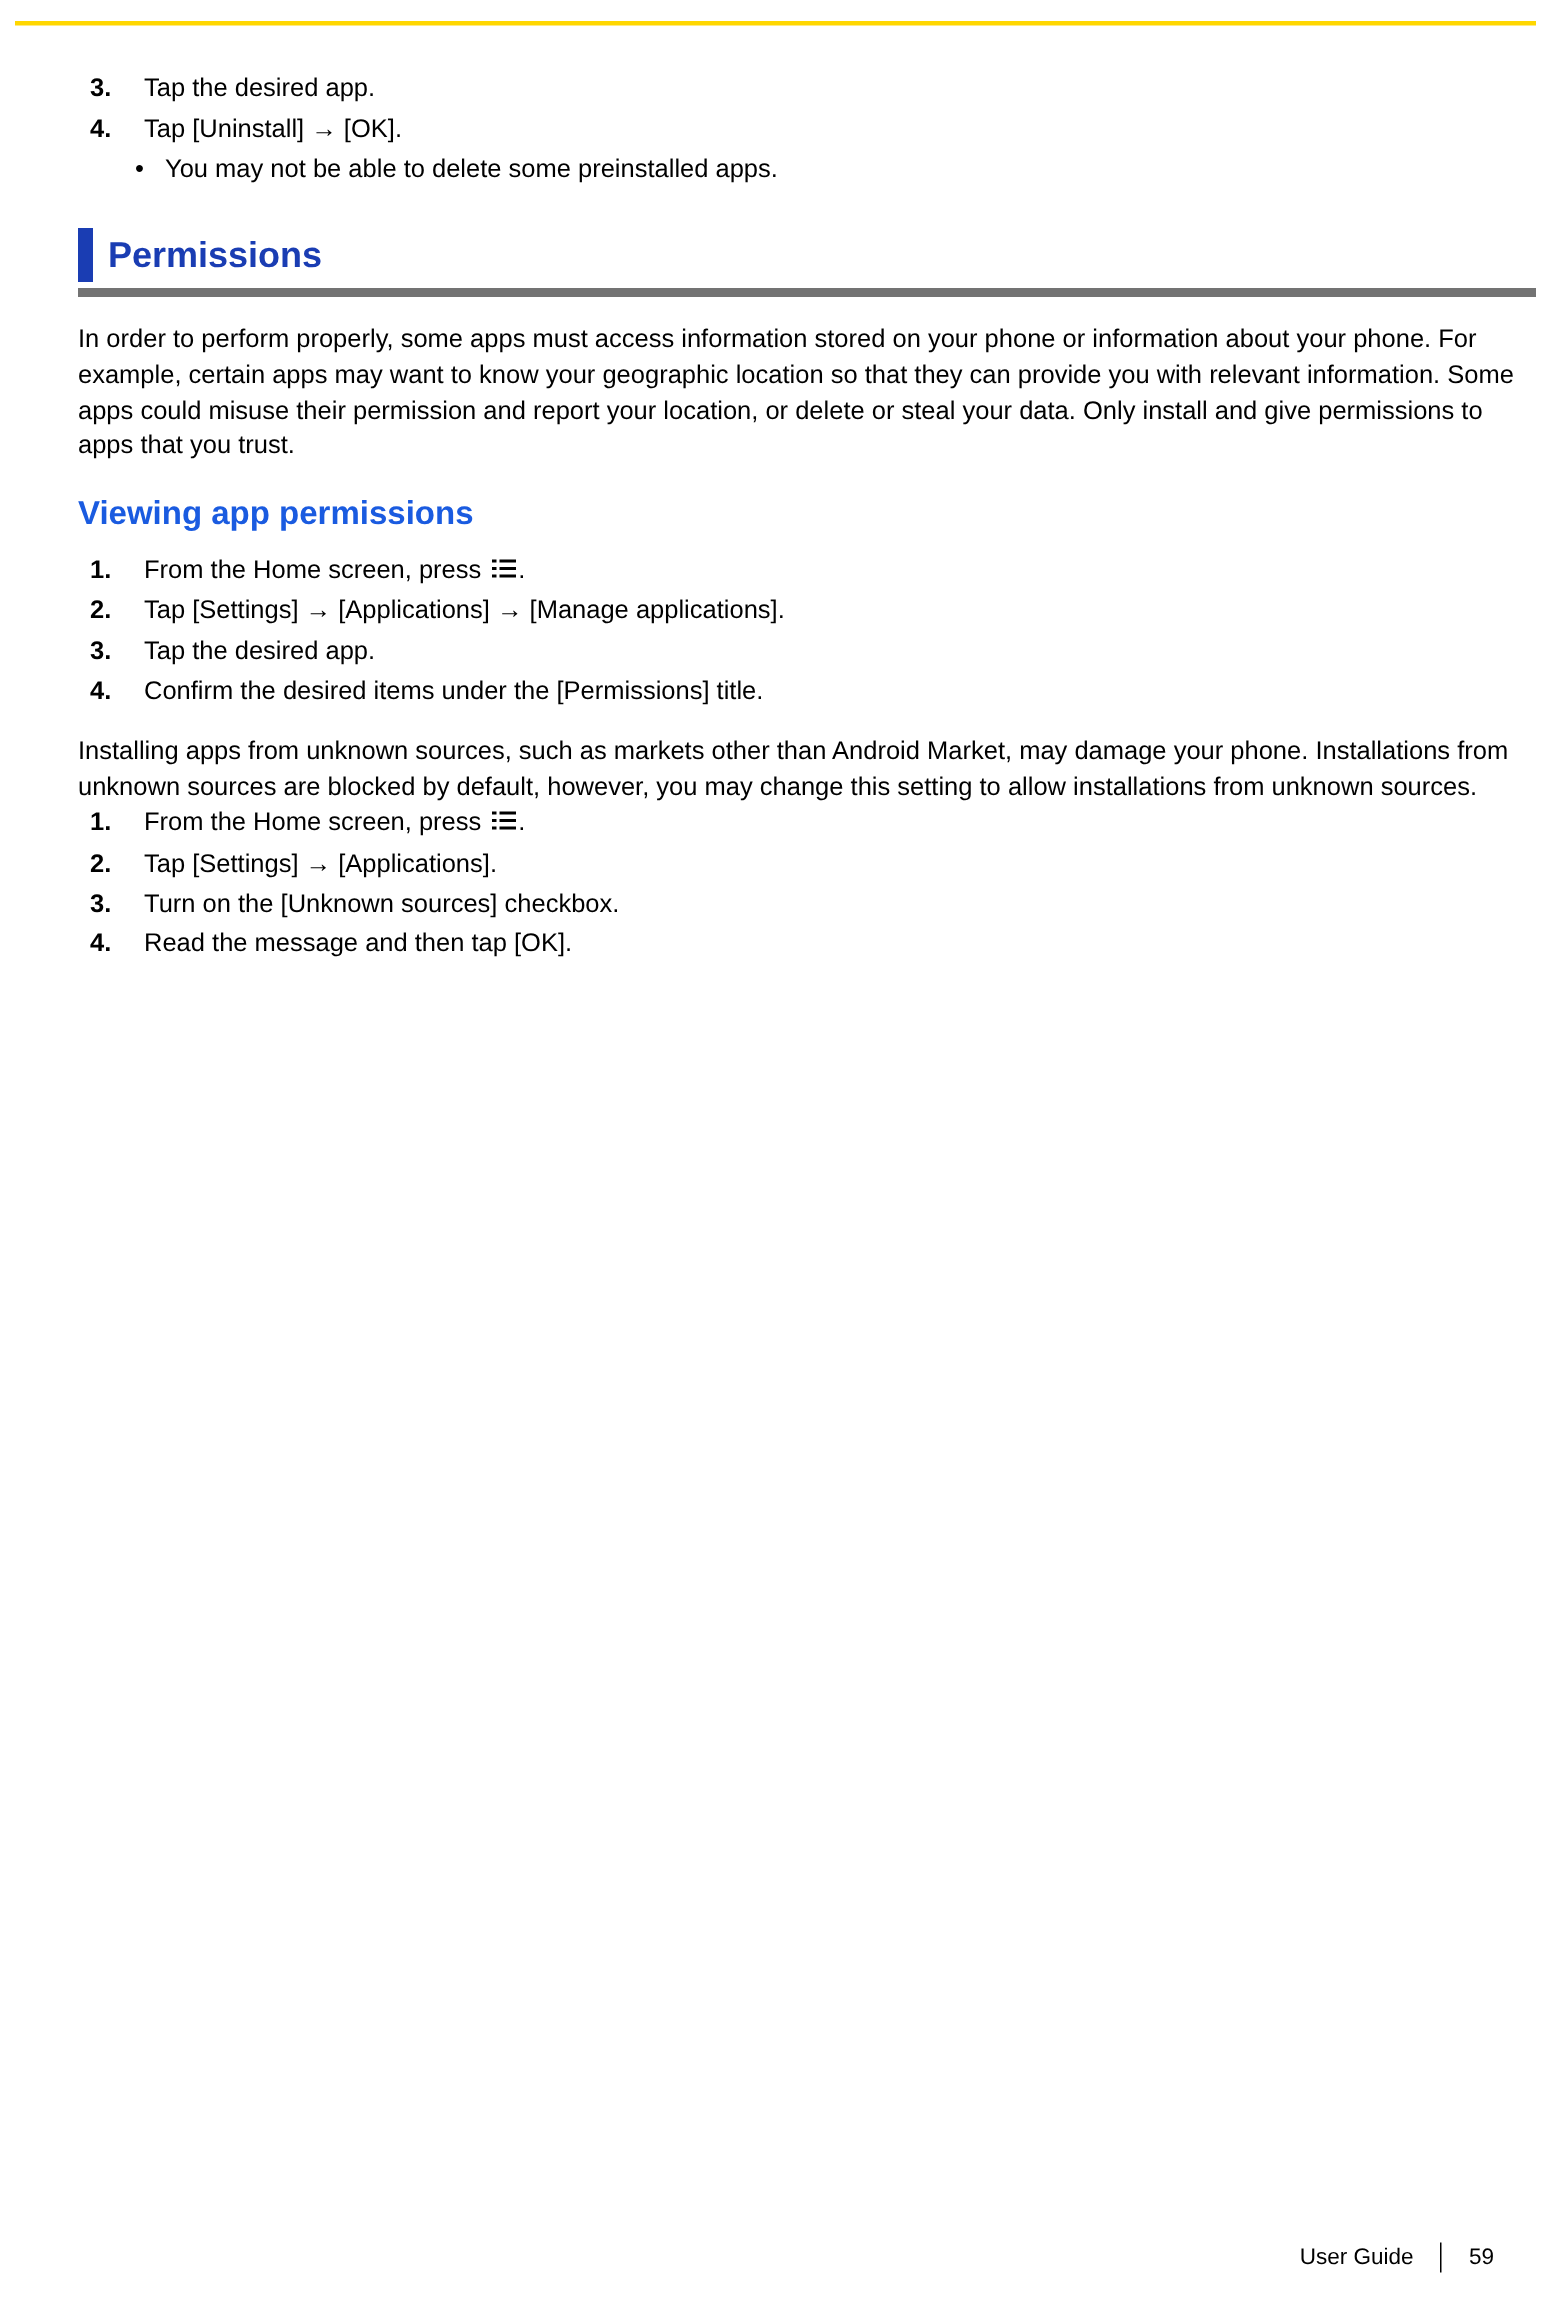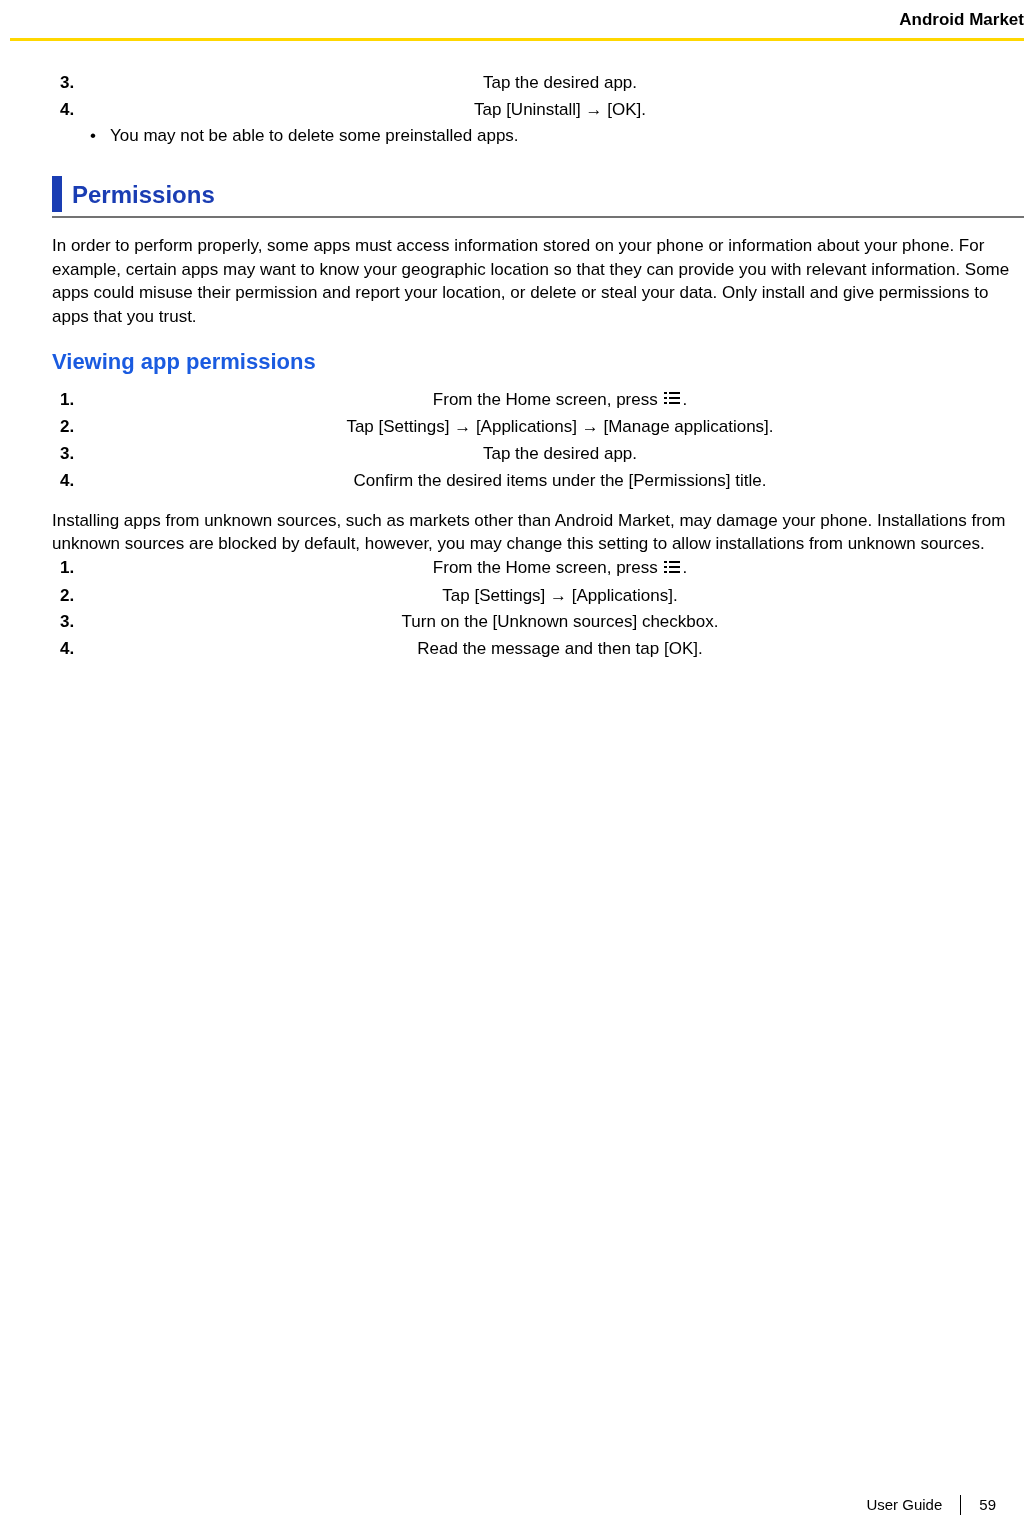--- a/index.html
+++ b/index.html
@@ -32,42 +32,42 @@
     }
     .ol-item {
       display: flex;
       margin-left: 50px;
       margin-bottom: 3px;
     }
     .ol-num {
       font-weight: bold;
       min-width: 36px;
     }
-    .ol-text { flex: 1; text-align: center; }
+    .ol-text { flex: 1; }
     .note-label {
       font-weight: bold;
       text-decoration: underline;
       margin-left: 50px;
       margin-top: 18px;
       margin-bottom: 10px;
     }
     .bullet-item {
       display: flex;
       margin-left: 80px;
       margin-bottom: 3px;
     }
     .bullet-dot {
       min-width: 20px;
     }
     .section-head {
       display: flex;
       align-items: stretch;
       margin-top: 28px;
       margin-left: 42px;
-      border-bottom: 2px solid #737373;
+      border-bottom: 6px solid #737373;
       padding-bottom: 4px;
     }
     .section-bar {
       width: 10px;
       background: #1a3db3;
       margin-right: 10px;
     }
     .section-title {
       font-weight: bold;
       color: #1a3db3;
@@ -108,21 +108,20 @@
       margin: 0 18px;
       vertical-align: middle;
     }
     .bold { font-weight: normal; }
     .arrow { font-family: Arial, sans-serif; }
   </style>
 </head>
 <body>
 
 <div class="header-area">
-  <div class="header-title">Android Market</div>
   <div class="header-rule"></div>
 </div>
 
 <div class="content">
   <div id="top-steps">
       <div class="ol-item">
         <div class="ol-num">3.</div>
         <div class="ol-text"><span>Tap the desired app.</span></div>
       </div>
       <div class="ol-item">

